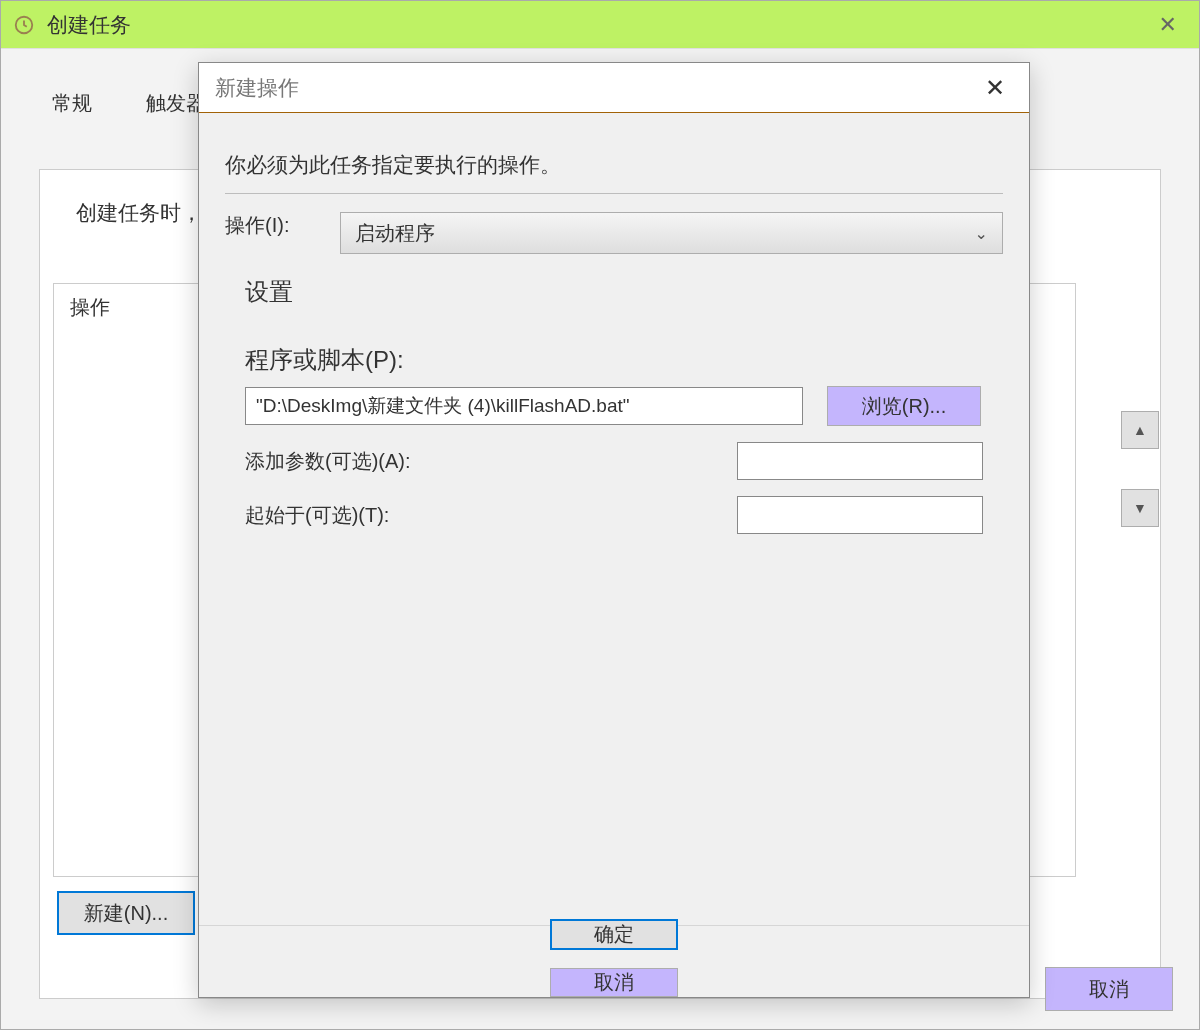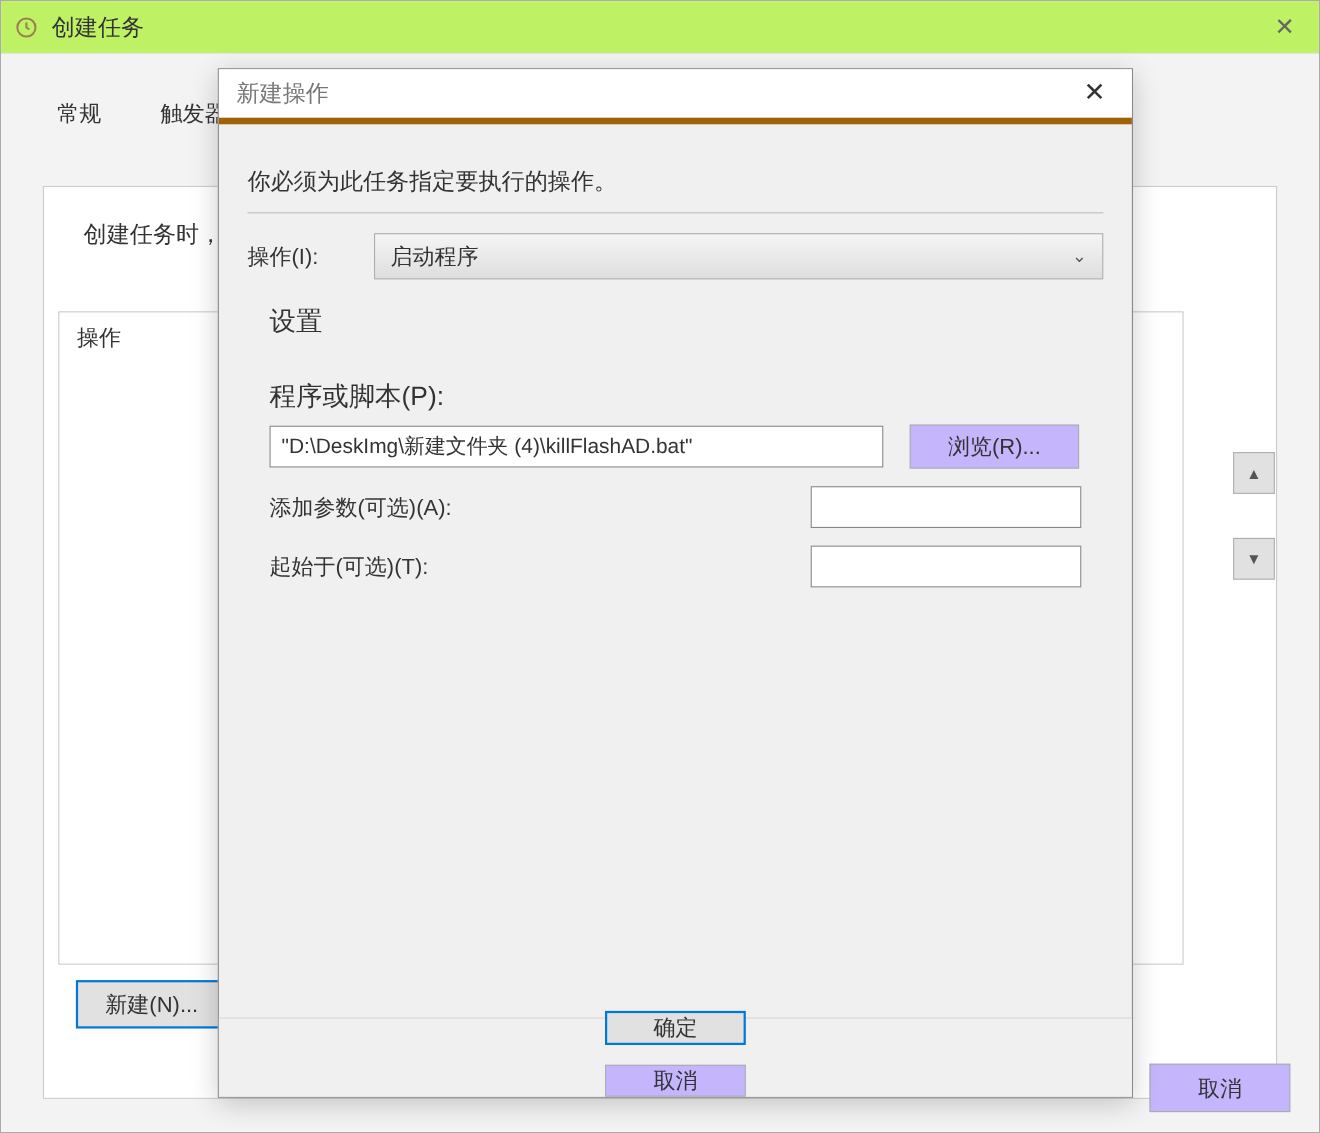--- a/index.html
+++ b/index.html
@@ -20,39 +20,39 @@
 .content-card { position: absolute; left: 38px; right: 38px; top: 120px; bottom: 30px; background: #fff; border: 1px solid #ccc; }
 
 .intro-text { position: absolute; left: 75px; top: 150px; font-size: 21px; color: #333; }
 
 .list-box { position: absolute; left: 52px; top: 234px; width: 1023px; height: 594px; background: #fff; border: 1px solid #ccc; }
 .list-header { padding: 10px 16px; font-size: 20px; color: #333; }
 
 .btn { display: inline-flex; align-items: center; justify-content: center; height: 40px; padding: 0 24px; background: #c4b5fd; border: 1px solid #adadad; font-size: 20px; color: #333; cursor: pointer; }
 .btn.primary { border: 2px solid #0078d7; background: #e1e1e1; }
 
-.new-btn { position: absolute; left: 68px; top: 842px; width: 138px; height: 44px; }
+.new-btn { position: absolute; left: 56px; top: 842px; width: 138px; height: 44px; }
 
 .parent-cancel { position: absolute; right: 26px; bottom: 18px; width: 128px; height: 44px; }
 
 .updown { position: absolute; right: 40px; width: 38px; height: 38px; background: #e1e1e1; border: 1px solid #adadad; display: flex; align-items: center; justify-content: center; font-size: 14px; color: #555; cursor: pointer; }
 .updown.up { top: 362px; }
 .updown.down { top: 440px; }
 
 
 .child-window { position: absolute; left: 198px; top: 62px; width: 832px; height: 936px; background: #f0f0f0; border: 1px solid #888; box-shadow: 0 6px 24px rgba(0,0,0,0.2); }
-.child-titlebar { display: flex; align-items: center; height: 50px; padding: 0 16px; background: #fff; border-bottom: 6px solid #a16207; }
+.child-titlebar { display: flex; align-items: center; height: 50px; padding: 0 16px; background: #fff; border-bottom: 1px solid #a16207; }
 .child-titlebar .title { font-size: 21px; color: #777; flex: 1; }
 .child-titlebar .close { font-size: 24px; color: #333; padding: 2px 8px; cursor: pointer; line-height: 1; }
 
 .child-body { padding: 28px 26px 80px 26px; position: relative; height: calc(100% - 50px); }
 
 .inst { font-size: 21px; color: #333; margin: 10px 0 14px 0; padding-bottom: 14px; border-bottom: 1px solid #bdbdbd; }
 
-.row { display: flex; align-items: center; margin-top: 18px; }
+.row { display: flex; align-items: flex-start; margin-top: 18px; }
 .row-label { width: 94px; font-size: 20px; color: #333; }
 
 .select { flex: 1; height: 42px; background: linear-gradient(#f5f5f5,#dedede); border: 1px solid #adadad; display: flex; align-items: center; padding: 0 14px; font-size: 20px; color: #333; cursor: pointer; justify-content: space-between; margin-left: 21px; }
 .select .chev { font-size: 16px; color: #555; }
 
 .fieldset { margin-top: 22px; padding: 0 20px 12px 20px; position: relative; }
 .fieldset-label { font-size: 24px; color: #333; display: inline-block; margin-bottom: 16px; }
 
 .fld-row { margin-top: 20px; }
 .fld-label { font-size: 24px; color: #333; margin-bottom: 10px; display: block; }

